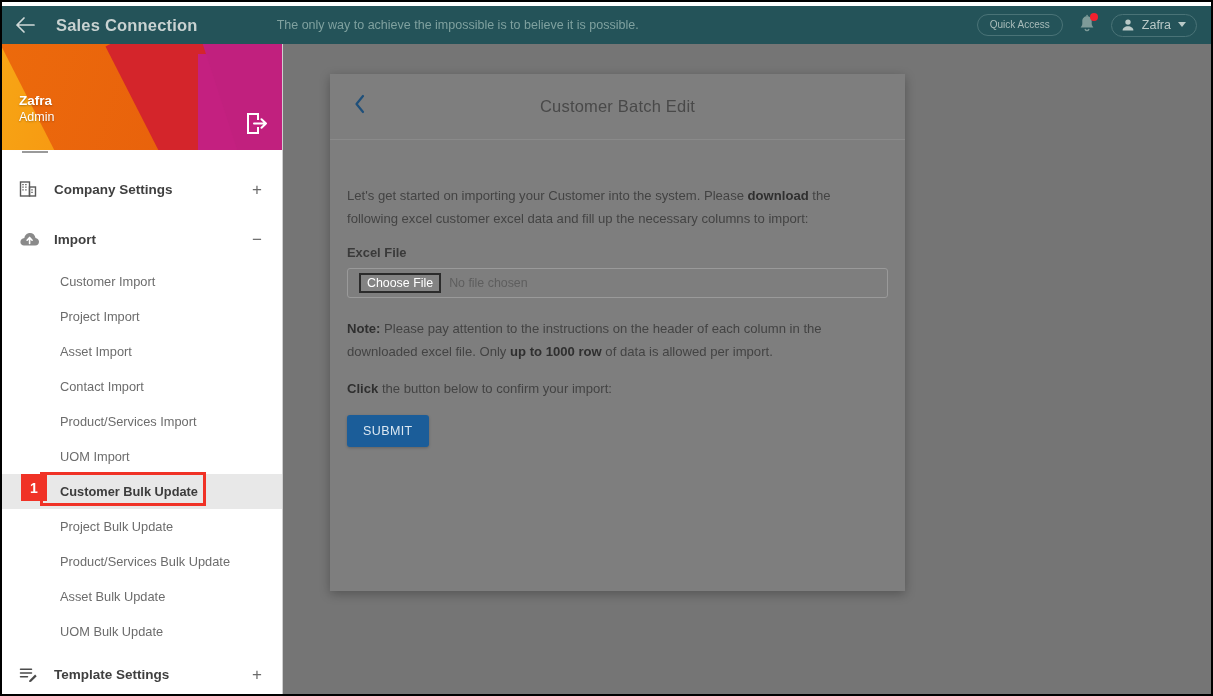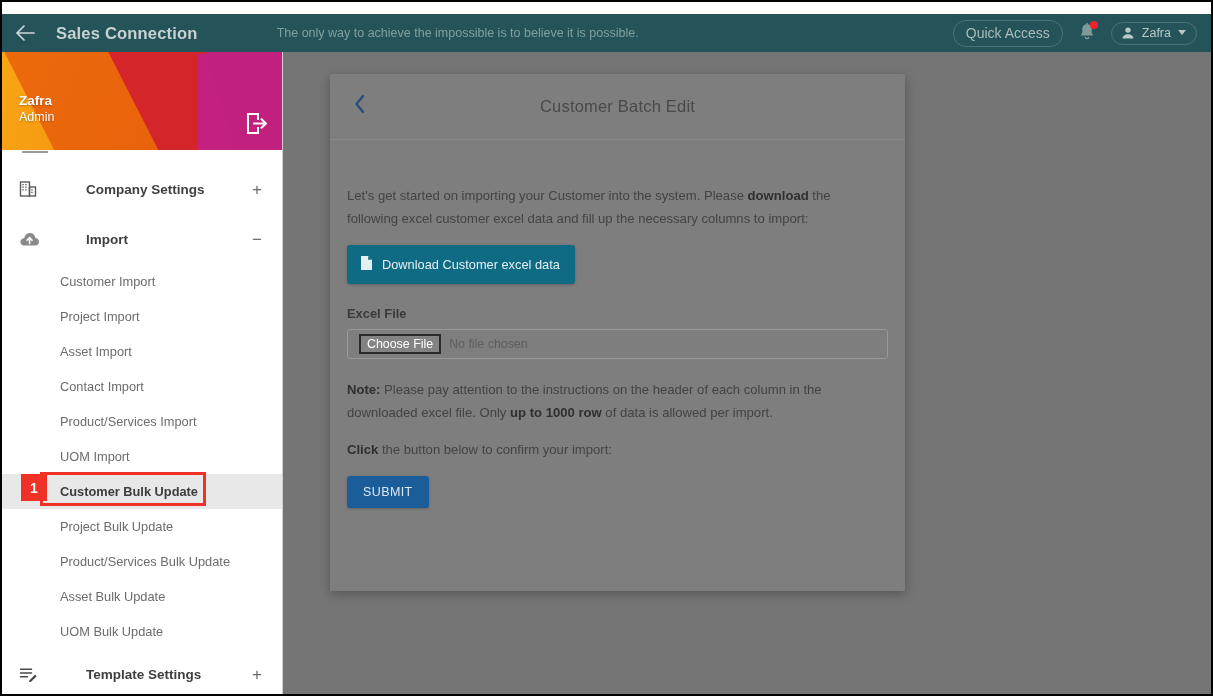--- a/index.html
+++ b/index.html
@@ -12,21 +12,21 @@
   #page {
     position: relative;
     width: 1213px; height: 696px;
     background: #ffffff;
     border: 2px solid #000000;
     overflow: hidden;
   }
 
   
   #topbar {
-    position: absolute; left: 0; top: 12px;
+    position: absolute; left: 0; top: 4px;
     width: 1209px; height: 38px;
     background: #245359;
     display: flex; align-items: center;
     z-index: 40;
   }
   #back-arrow {
     width: 46px; height: 38px;
     display: flex; align-items: center; justify-content: center;
     color: #cfd9d8; cursor: pointer;
   }
@@ -37,21 +37,21 @@
   }
   #tagline {
     font-size: 12.5px; color: #7fa19f; margin-left: 79px; white-space: nowrap;
   }
   #topbar-right {
     margin-left: auto; display: flex; align-items: center; gap: 14px;
     padding-right: 14px;
   }
   #quick-access {
     border: 1px solid #4a7377; border-radius: 13px;
-    padding: 4px 12px 5px; font-size: 14px; color: #a9bcba;
+    padding: 4px 12px 5px; font-size: 10px; color: #a9bcba;
     background: transparent; cursor: pointer; white-space: nowrap;
   }
   #bell-wrap { position: relative; width: 20px; height: 22px; cursor: pointer; }
   #bell-wrap svg { display: block; }
   #bell-badge {
     position: absolute; right: -1px; top: -1px;
     width: 8px; height: 8px; border-radius: 50%; background: #f4212e;
   }
   #user-chip {
     display: flex; align-items: center; gap: 7px;
@@ -94,21 +94,20 @@
   }
   .menu-clip .stub {
     position: absolute; left: 20px; top: -11px;
     width: 26px; height: 14px;
     border-bottom: 2px solid #9a9a9a;
   }
   .menu-group {
     display: flex; align-items: center;
     height: 50px; padding: 0 20px 0 17px; cursor: pointer;
     background: #fff;
-    gap: 32px;
   }
   .menu-group .gicon {
     width: 28px; display: flex; align-items: center; justify-content: flex-start;
     color: #5a5a5a;
   }
   .menu-group.import-group .gicon { color: #8a8a8a; }
   .menu-group .glabel {
     font-size: 13.5px; font-weight: bold; color: #3f3f3f;
     margin-left: 7px;
   }
@@ -363,29 +362,20 @@
 
     <div id="card-body">
 
       <div class="range-row">
       </div>
 
       <div class="para">
         <span>Let's get started on importing your Customer into the system. Please </span><b>download</b><span> the following excel customer excel data and fill up the necessary columns to import:</span>
       </div>
 
-      <button id="download-btn">
-        <span>
-          <svg width="13" height="16" viewBox="0 0 13 16" fill="none">
-            <path d="M1 1h7.2L12 4.8V15H1z" fill="#e4eff2"></path>
-            <path d="M8.2 1v3.8H12" fill="#0f6b84"></path>
-          </svg>
-        </span>
-        <span>Download Customer excel data</span>
-      </button>
 
       <div class="field-label">Excel File</div>
 
       <div id="file-input-box">
         <span id="choose-file-btn">Choose File</span>
         <span id="file-name">No file chosen</span>
       </div>
 
       <div class="para">
         <b>Note:</b><span> Please pay attention to the instructions on the header of each column in the downloaded excel file. Only </span><b>up to 1000 row</b><span> of data is allowed per import.</span>

